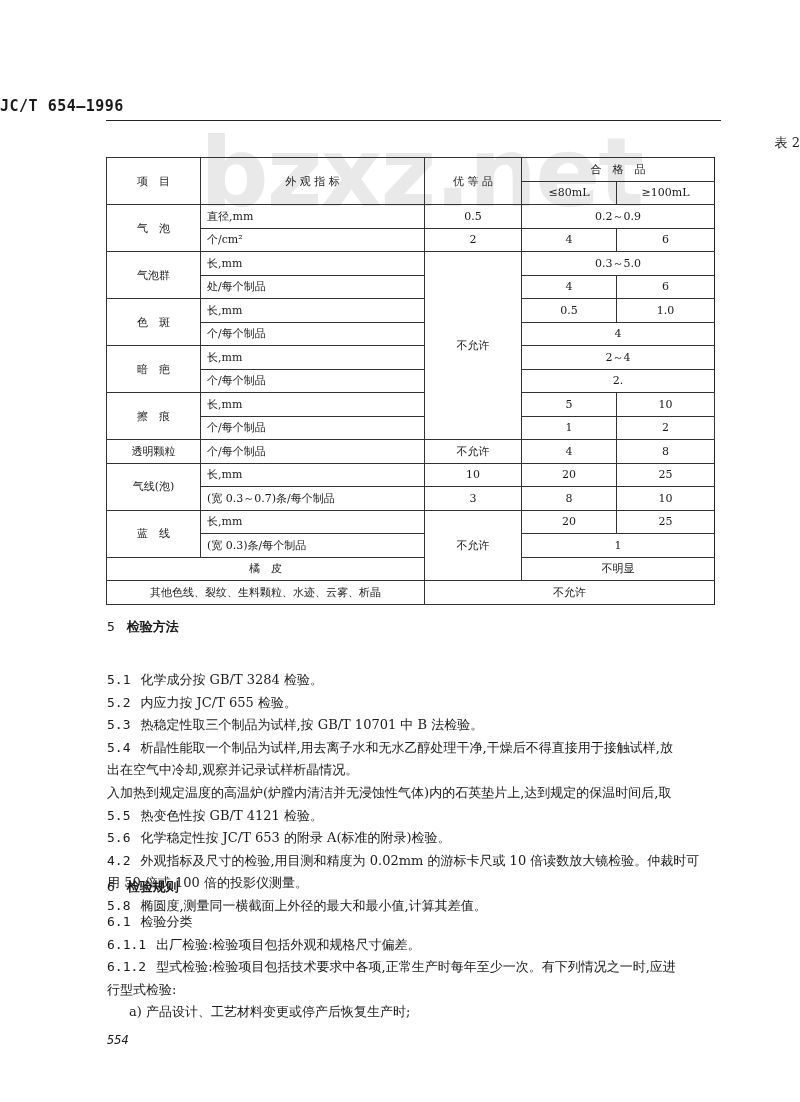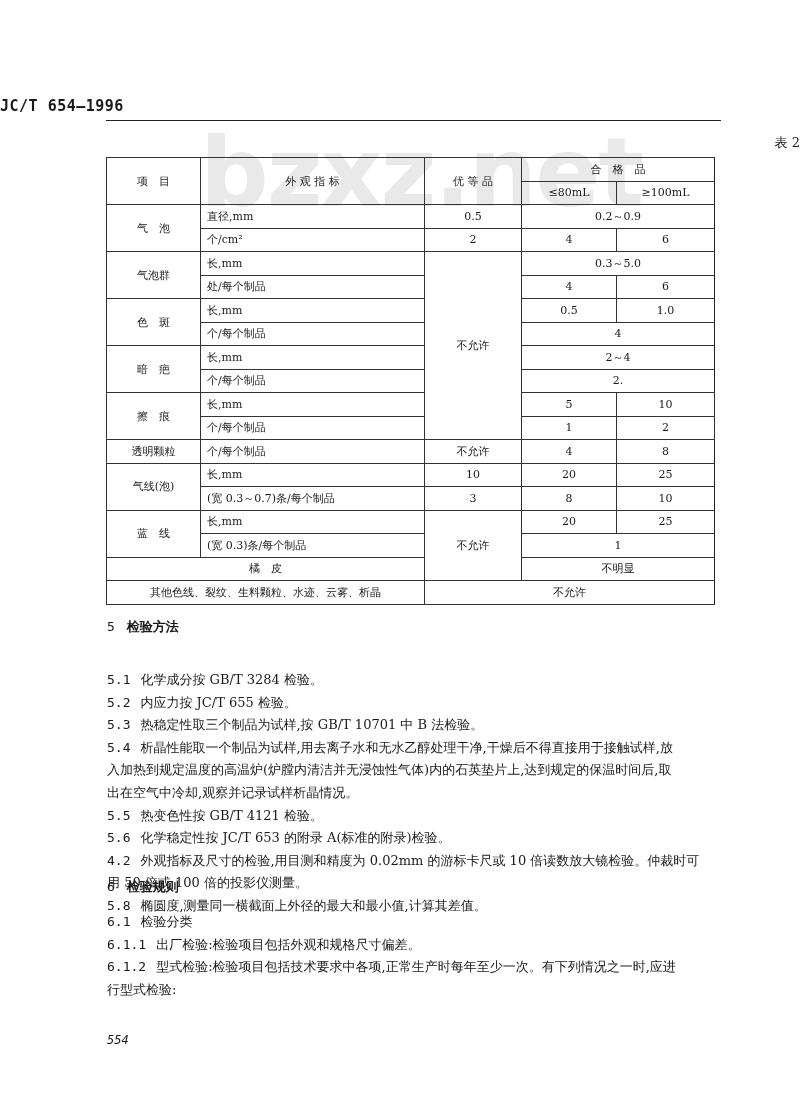--- a/index.html
+++ b/index.html
@@ -187,33 +187,34 @@
 
 <div class="body-text" style="top:616px;">
   <div class="line sec-head"><span class="num">5</span><span>检验方法</span></div>
 </div>
 
 <div class="body-text" style="top:649px;margin-top:20px;">
   <div class="line"><span class="num">5.1</span><span>化学成分按 GB/T 3284 检验。</span></div>
   <div class="line"><span class="num">5.2</span><span>内应力按 JC/T 655 检验。</span></div>
   <div class="line"><span class="num">5.3</span><span>热稳定性取三个制品为试样,按 GB/T 10701 中 B 法检验。</span></div>
   <div class="line"><span class="num">5.4</span><span>析晶性能取一个制品为试样,用去离子水和无水乙醇处理干净,干燥后不得直接用于接触试样,放</span></div>
+  <div class="line">出在空气中冷却,观察并记录试样析晶情况。</div>
   <div class="line">入加热到规定温度的高温炉(炉膛内清洁并无浸蚀性气体)内的石英垫片上,达到规定的保温时间后,取</div>
-  <div class="line">出在空气中冷却,观察并记录试样析晶情况。</div>
   <div class="line"><span class="num">5.5</span><span>热变色性按 GB/T 4121 检验。</span></div>
   <div class="line"><span class="num">5.6</span><span>化学稳定性按 JC/T 653 的附录 A(标准的附录)检验。</span></div>
   <div class="line"><span class="num">4.2</span><span>外观指标及尺寸的检验,用目测和精度为 0.02mm 的游标卡尺或 10 倍读数放大镜检验。仲裁时可</span></div>
   <div class="line">用 50 倍或 100 倍的投影仪测量。</div>
   <div class="line"><span class="num">5.8</span><span>椭圆度,测量同一横截面上外径的最大和最小值,计算其差值。</span></div>
 </div>
 
 <div class="body-text" style="top:876px;">
   <div class="line sec-head"><span class="num">6</span><span>检验规则</span></div>
 </div>
 
 <div class="body-text" style="top:911px;">
   <div class="line"><span class="num">6.1</span><span>检验分类</span></div>
   <div class="line"><span class="num">6.1.1</span><span>出厂检验:检验项目包括外观和规格尺寸偏差。</span></div>
   <div class="line"><span class="num">6.1.2</span><span>型式检验:检验项目包括技术要求中各项,正常生产时每年至少一次。有下列情况之一时,应进</span></div>
   <div class="line">行型式检验:</div>
+  <div class="line indent">a) 产品设计、工艺材料变更或停产后恢复生产时;</div>
 </div>
 
 <div class="page-number">554</div>
 
 </body></html>

